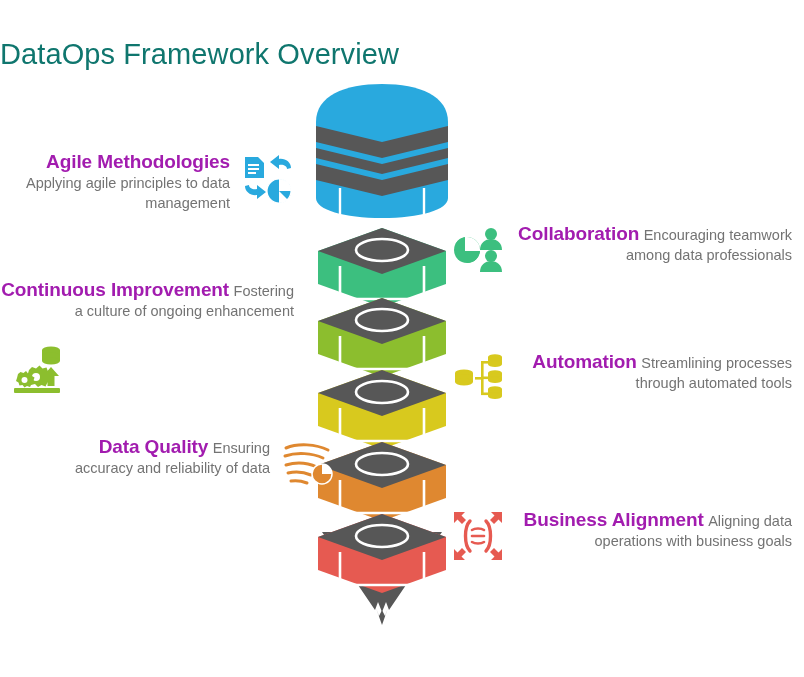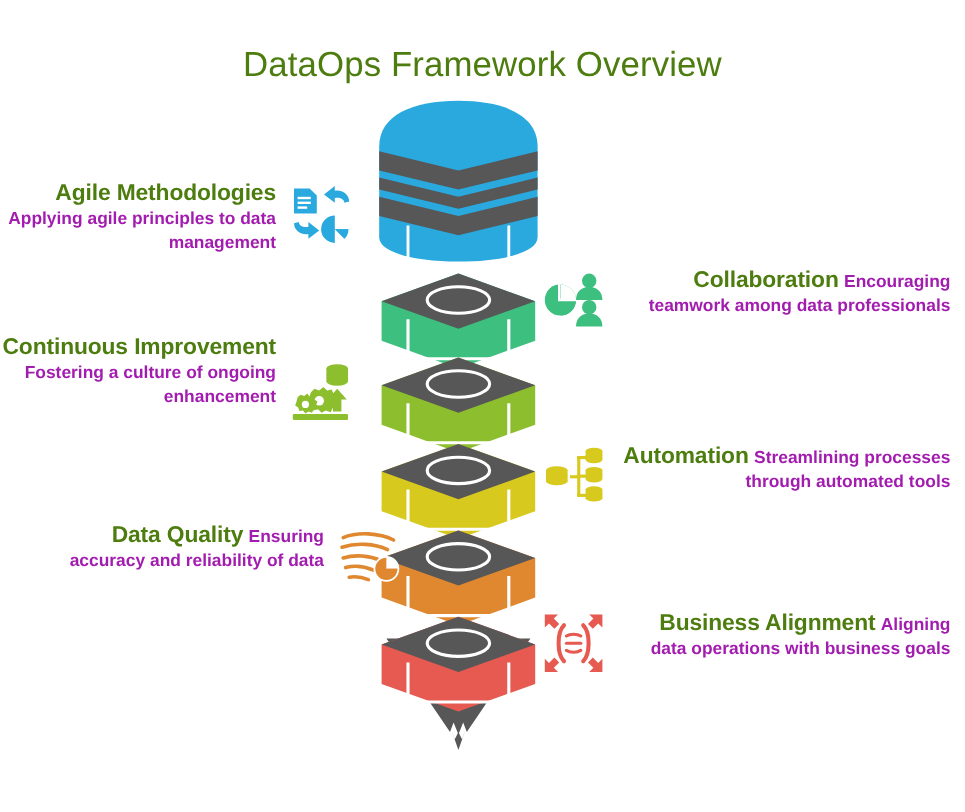--- a/index.html
+++ b/index.html
@@ -22,24 +22,24 @@
     height: 677px;
     background: #ffffff;
   }
 
   
   .page-title {
     position: absolute;
     top: 38px;
     left: 0;
     width: 804px;
-    text-align: center;
+    text-align: left;
     font-size: 29px;
     font-weight: 400;
-    color: #4d7c0f;
+    color: #0f766e;
     letter-spacing: 0.1px;
   }
 
   
   .funnel {
     position: absolute;
     left: 296px;
     top: 80px;
     width: 172px;
     height: 560px;
@@ -59,48 +59,48 @@
   .item-right {
     justify-content: flex-start;
     text-align: right;
   }
   .item-text {
     display: block;
   }
   .item-title {
     font-size: 19px;
     font-weight: bold;
-    color: #4d7c0f;
+    color: #a21caf;
     line-height: 1.22;
     letter-spacing: -0.1px;
   }
   .item-desc {
     margin-top: 7px;
     font-size: 14.5px;
-    font-weight: 700;
-    color: #a21caf;
+    font-weight: 400;
+    color: #737373;
     line-height: 1.38;
   }
   .item-icon {
     width: 52px;
     height: 52px;
     flex: 0 0 52px;
     display: block;
   }
   .item-left .item-icon  { margin-left: 12px; }
   .item-right .item-icon { margin-right: 12px; }
 
   
   #item-agile       { left: 0px;   top: 150px; width: 294px; }
-  #item-continuous  { left: 0px;   top: 278px; width: 294px; }
+  #item-continuous  { left: 0px;   top: 278px; width: 294px; flex-direction: column; }
   #item-dataquality { left: 0px;   top: 435px; width: 294px; padding-left: 40px; }
 
   
   #item-collaboration { left: 452px; top: 222px; width: 340px; }
-  #item-automation    { left: 452px; top: 369px; width: 340px; }
+  #item-automation    { left: 452px; top: 350px; width: 340px; }
   #item-business      { left: 452px; top: 508px; width: 340px; }
 
   
   #item-agile .item-icon       { margin-top: 4px; }
   #item-continuous .item-icon  { margin-top: 22px; }
   #item-dataquality .item-icon { margin-top: 4px; }
   #item-collaboration .item-icon { margin-top: 2px; }
   #item-automation .item-icon    { margin-top: 2px; }
   #item-business .item-icon      { margin-top: 2px; }
 </style>

